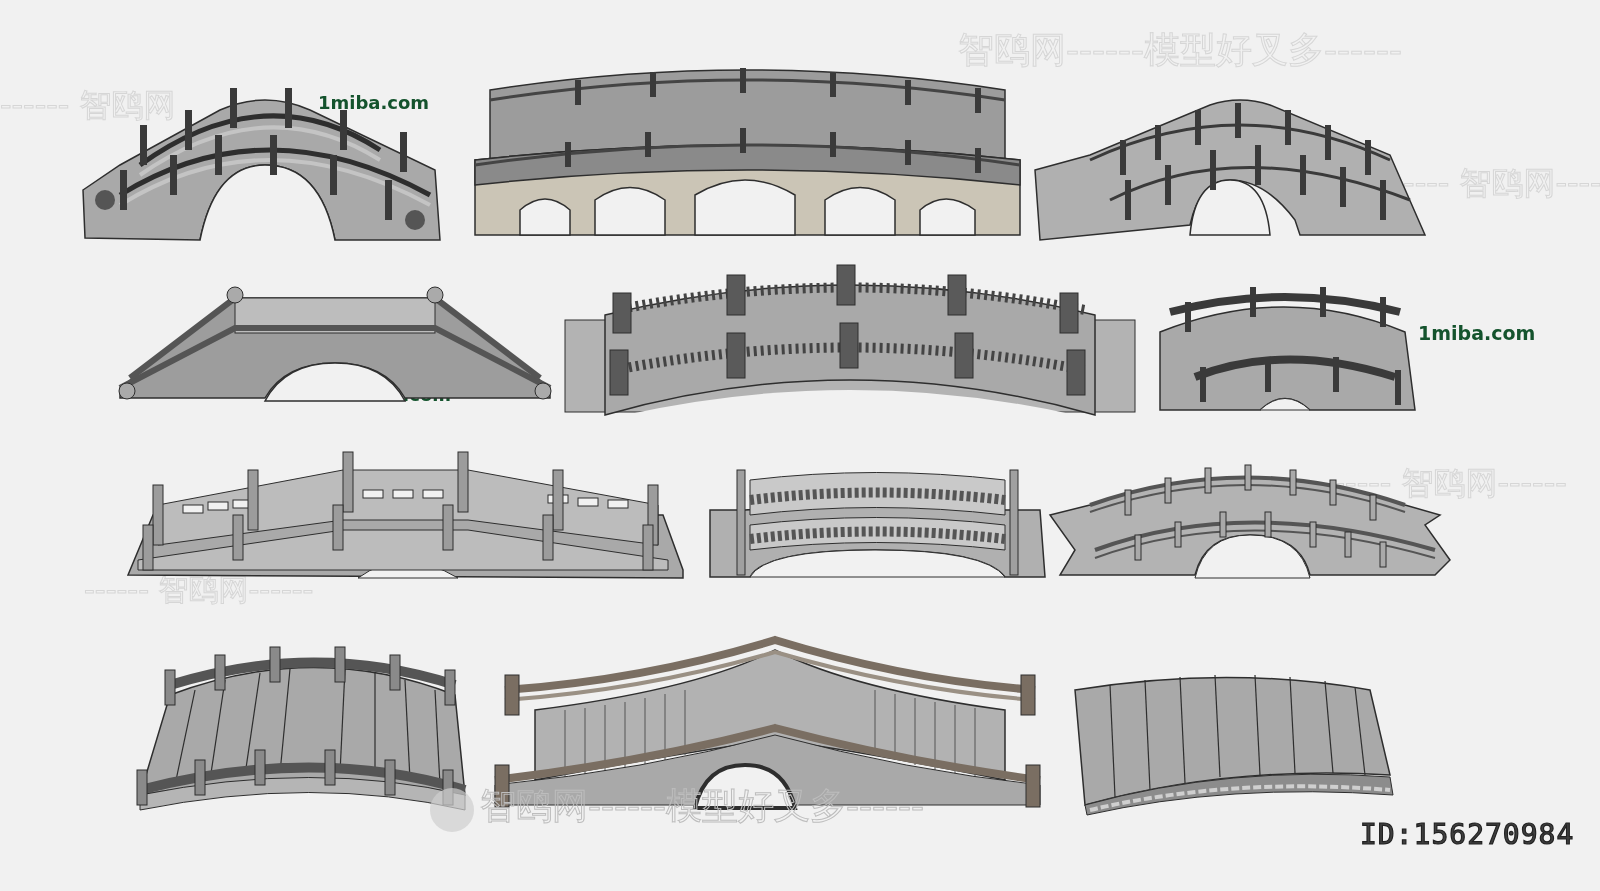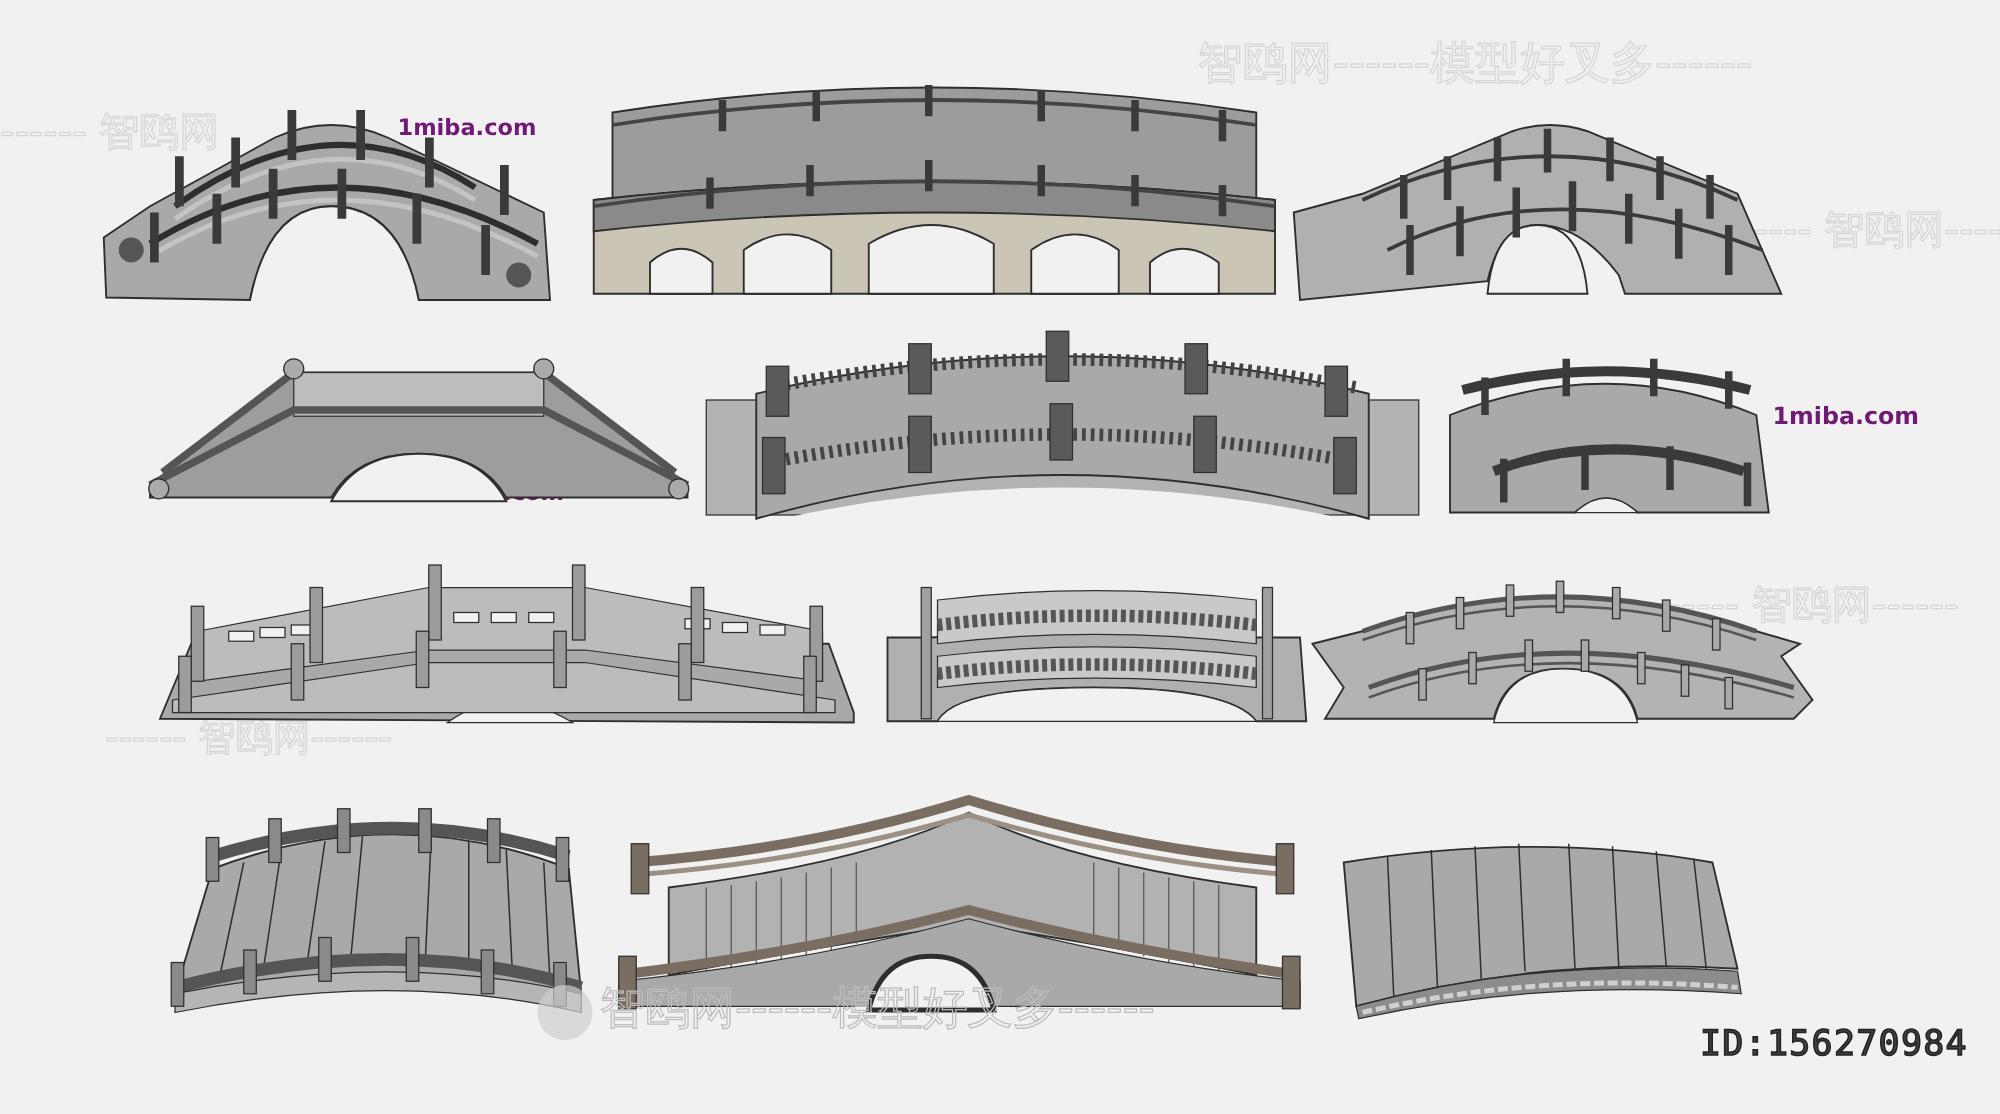--- a/index.html
+++ b/index.html
@@ -1,21 +1,21 @@
 <!DOCTYPE html>
 <html><head>
 <meta charset="utf-8">
 <style>
   html,body{margin:0;padding:0;}
   body{width:1600px;height:891px;background:#f1f1f1;position:relative;overflow:hidden;font-family:"DejaVu Sans",sans-serif;}
   .stage{position:absolute;left:0;top:0;width:1600px;height:891px;}
   .bridge{position:absolute;}
   .bridge svg{display:block;width:100%;height:100%;overflow:visible;}
   .wm{position:absolute;color:transparent;-webkit-text-stroke:1px #d6d6d6;font-family:"DejaVu Sans",sans-serif;white-space:nowrap;pointer-events:none;}
-  .wm-solid{position:absolute;color:#701a75;font-family:"DejaVu Sans",sans-serif;white-space:nowrap;font-weight:bold;}
+  .wm-solid{position:absolute;color:#14532d;font-family:"DejaVu Sans",sans-serif;white-space:nowrap;font-weight:bold;}
   .id-label{position:absolute;left:1360px;top:818px;font-size:28px;letter-spacing:1px;color:#404040;-webkit-text-stroke:1.2px #222;font-family:"DejaVu Sans Mono",monospace;}
   .big-wm{position:absolute;left:1328px;top:722px;font-size:86px;color:rgba(255,255,255,0.75);-webkit-text-stroke:2px #9a9a9a;font-family:"DejaVu Sans",sans-serif;letter-spacing:2px;}
   .logo-circle{position:absolute;left:430px;top:788px;width:44px;height:44px;border-radius:50%;background:#cfcfcf;opacity:.7;}
 </style>
 </head>
 <body>
 
 <div class="stage">
 
   <div class="wm" style="left:958px;top:26px;font-size:36px;">智鸥网------模型好叉多------</div>

